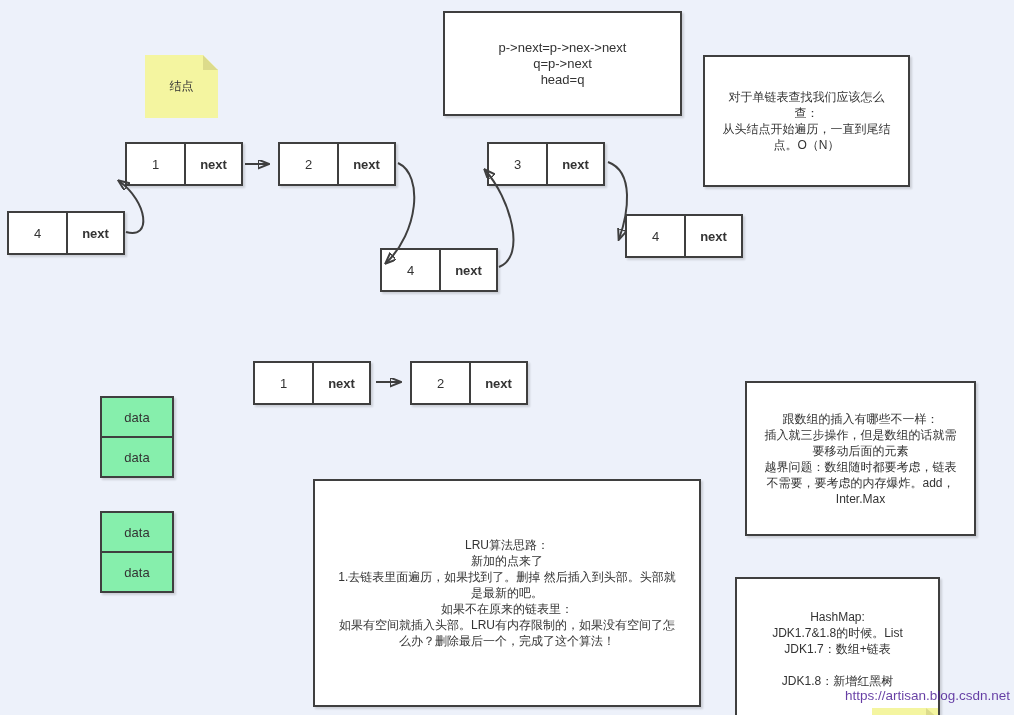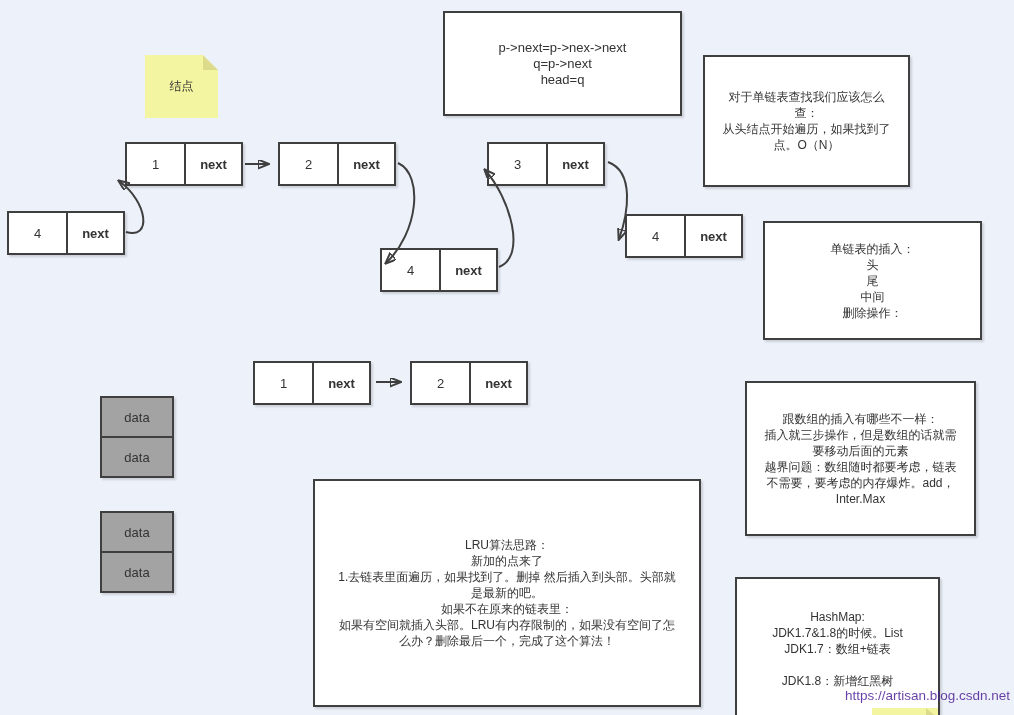--- a/index.html
+++ b/index.html
@@ -51,21 +51,21 @@
   }
   .node .cell{
     display:flex;align-items:center;justify-content:center;
     font-size:13px;color:#333333;
   }
   .node .val{width:59px;border-right:2px solid #3f3f3f;box-sizing:border-box;}
   .node .nxt{flex:1;font-weight:bold;}
   .dstack{
     position:absolute;
     width:74px;height:82px;
-    background:#a3a3a3;
+    background:#86efac;
     border:2px solid #3f3f3f;
     box-shadow:2px 2px 2px rgba(0,0,0,0.14);
     box-sizing:border-box;
     display:flex;flex-direction:column;
     z-index:1;
   }
   .dcell{
     flex:1;
     display:flex;align-items:center;justify-content:center;
     font-size:13px;color:#333333;
@@ -134,31 +134,24 @@
 
   <div class="shape textbox" style="left:443px;top:11px;width:239px;height:105px;">
     <div class="txt code">p-&gt;next=p-&gt;nex-&gt;next
 q=p-&gt;next
 head=q</div>
   </div>
 
   <div class="shape textbox" style="left:703px;top:55px;width:207px;height:132px;">
     <div class="txt">对于单链表查找我们应该怎么
 查：
-从头结点开始遍历，如果找到了
+从头结点开始遍历，一直到尾结
 点。O（N）</div>
   </div>
 
-  <div class="shape textbox" style="left:763px;top:221px;width:219px;height:119px;">
-    <div class="txt">单链表的插入：
-头
-尾
-中间
-删除操作：</div>
-  </div>
 
   <div class="shape textbox" style="left:745px;top:381px;width:231px;height:155px;justify-content:center;">
     <div class="txt">跟数组的插入有哪些不一样：
 插入就三步操作，但是数组的话就需
 要移动后面的元素
 越界问题：数组随时都要考虑，链表
 不需要，要考虑的内存爆炸。add，
 Inter.Max</div>
   </div>
 

